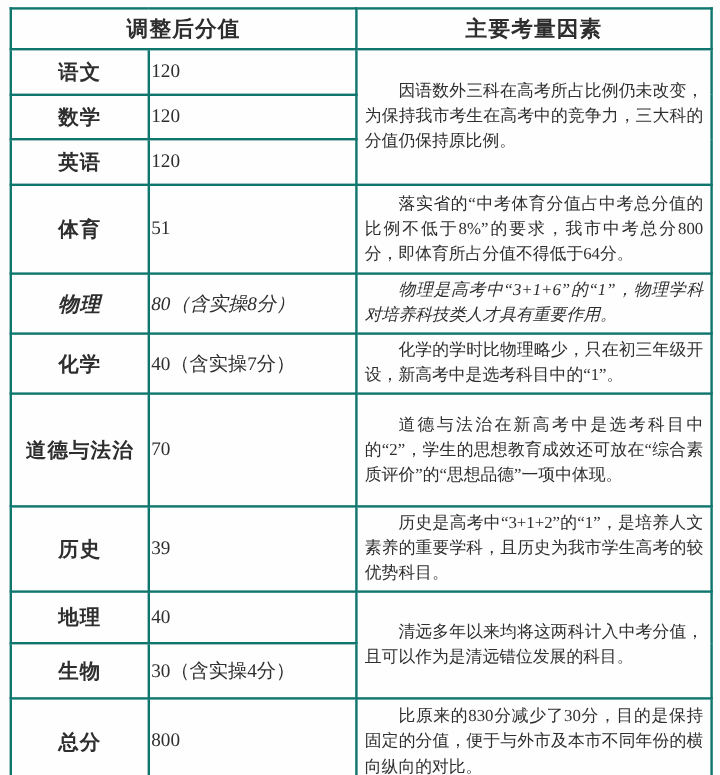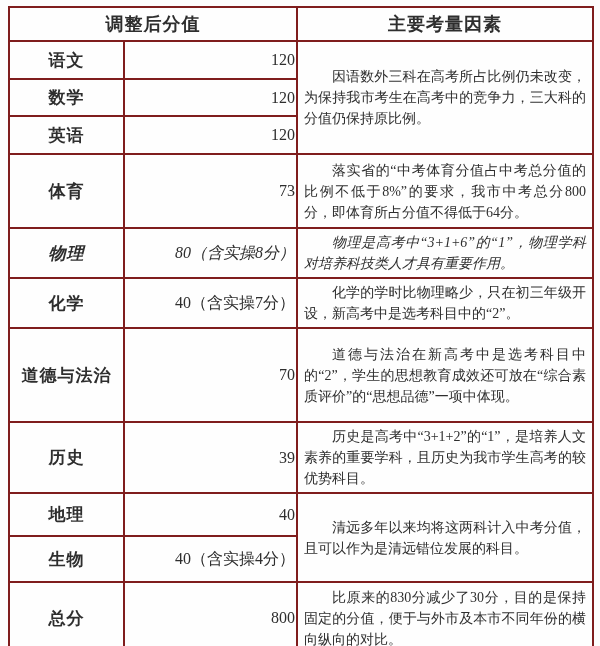--- a/index.html
+++ b/index.html
@@ -11,21 +11,21 @@
     font-family: "Liberation Serif", "DejaVu Serif", serif;
     color: #2e2e2e;
   }
   table.score-table {
     border-collapse: collapse;
     table-layout: fixed;
     width: 584px;
     margin: 6px 0 0 8px;
   }
   table.score-table td {
-    border: 2px solid #7f1d1d;
+    border: 2px solid #0f766e;
     overflow: hidden;
     background: #fefefe;
   }
   
   col.c-subject { width: 115px; }
   col.c-score   { width: 173px; }
   col.c-factor  { width: 296px; }
   
   tr.r-head   { height: 34px; }
   tr.r-yuwen  { height: 38px; }
@@ -50,21 +50,21 @@
   }
   td.subject-cell {
     text-align: center;
     vertical-align: middle;
     font-family: "Liberation Sans", "DejaVu Sans", sans-serif;
     font-weight: bold;
     font-size: 17px;
     letter-spacing: 1px;
   }
   td.score-cell {
-    text-align: right;
+    text-align: left;
     vertical-align: middle;
     font-size: 16px;
   }
   td.factor-cell {
     vertical-align: middle;
     padding: 3px 6px;
     font-size: 14px;
     line-height: 21px;
     text-align: justify;
     text-justify: inter-ideograph;
@@ -103,39 +103,39 @@
     <td class="score-cell">120</td>
   </tr>
 
   <tr class="r-yingyu">
     <td class="subject-cell">英语</td>
     <td class="score-cell">120</td>
   </tr>
 
   <tr class="r-tiyu">
     <td class="subject-cell">体育</td>
-    <td class="score-cell">73</td>
+    <td class="score-cell">51</td>
     <td class="factor-cell">
           <p>落实省的“中考体育分值占中考总分值的比例不低于8%”的要求，我市中考总分800分，即体育所占分值不得低于64分。</p>
         </td>
   </tr>
 
   <tr class="r-wuli">
     <td class="subject-cell">物理</td>
     <td class="score-cell">80（含实操8分）</td>
     <td class="factor-cell">
           <p>物理是高考中“3+1+6”的“1”，物理学科对培养科技类人才具有重要作用。</p>
         </td>
   </tr>
 
   <tr class="r-huaxue">
     <td class="subject-cell">化学</td>
     <td class="score-cell">40（含实操7分）</td>
     <td class="factor-cell">
-          <p>化学的学时比物理略少，只在初三年级开设，新高考中是选考科目中的“2”。</p>
+          <p>化学的学时比物理略少，只在初三年级开设，新高考中是选考科目中的“1”。</p>
         </td>
   </tr>
 
   <tr class="r-daode">
     <td class="subject-cell">道德与法治</td>
     <td class="score-cell">70</td>
     <td class="factor-cell">
           <p>道德与法治在新高考中是选考科目中的“2”，学生的思想教育成效还可放在“综合素质评价”的“思想品德”一项中体现。</p>
         </td>
   </tr>
@@ -151,21 +151,21 @@
   <tr class="r-dili">
     <td class="subject-cell">地理</td>
     <td class="score-cell">40</td>
     <td class="factor-cell" rowspan="2">
           <p>清远多年以来均将这两科计入中考分值，且可以作为是清远错位发展的科目。</p>
         </td>
   </tr>
 
   <tr class="r-shengwu">
     <td class="subject-cell">生物</td>
-    <td class="score-cell">40（含实操4分）</td>
+    <td class="score-cell">30（含实操4分）</td>
   </tr>
 
   <tr class="r-zongfen">
     <td class="subject-cell">总分</td>
     <td class="score-cell">800</td>
     <td class="factor-cell">
           <p>比原来的830分减少了30分，目的是保持固定的分值，便于与外市及本市不同年份的横向纵向的对比。</p>
         </td>
   </tr>
 </tbody>

